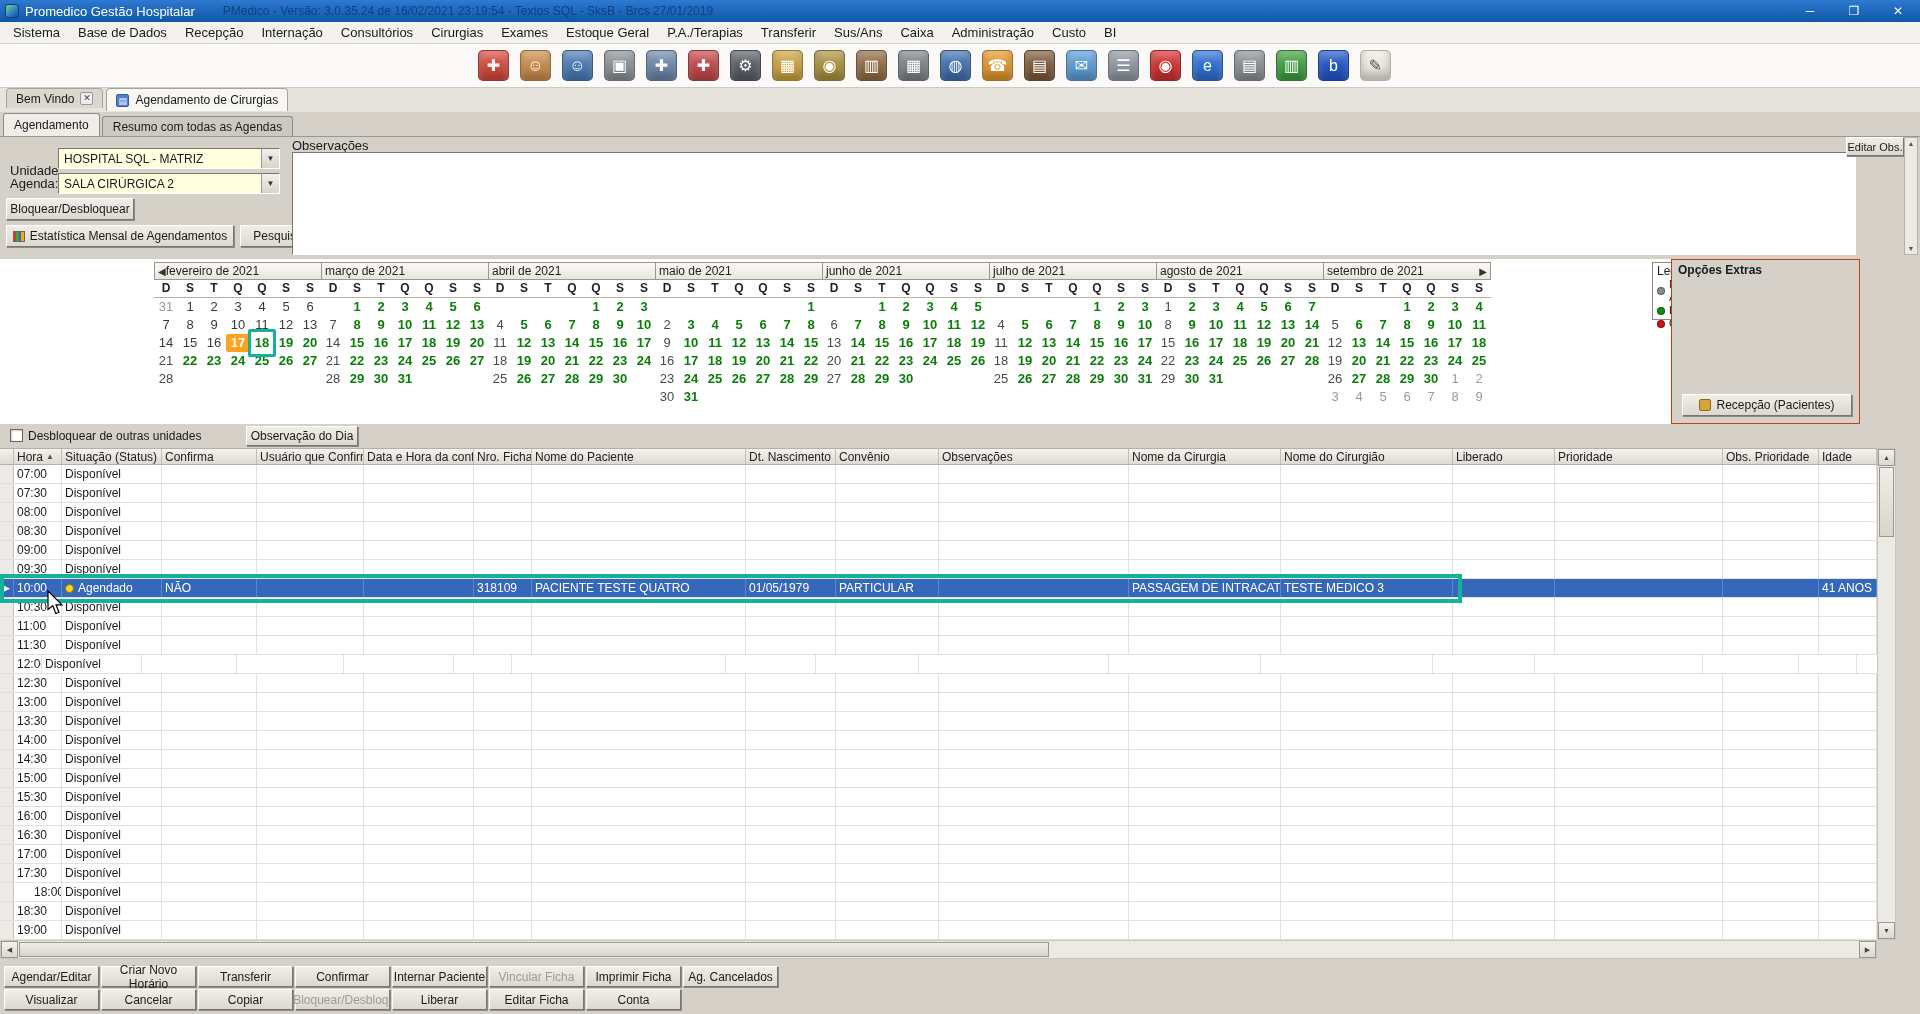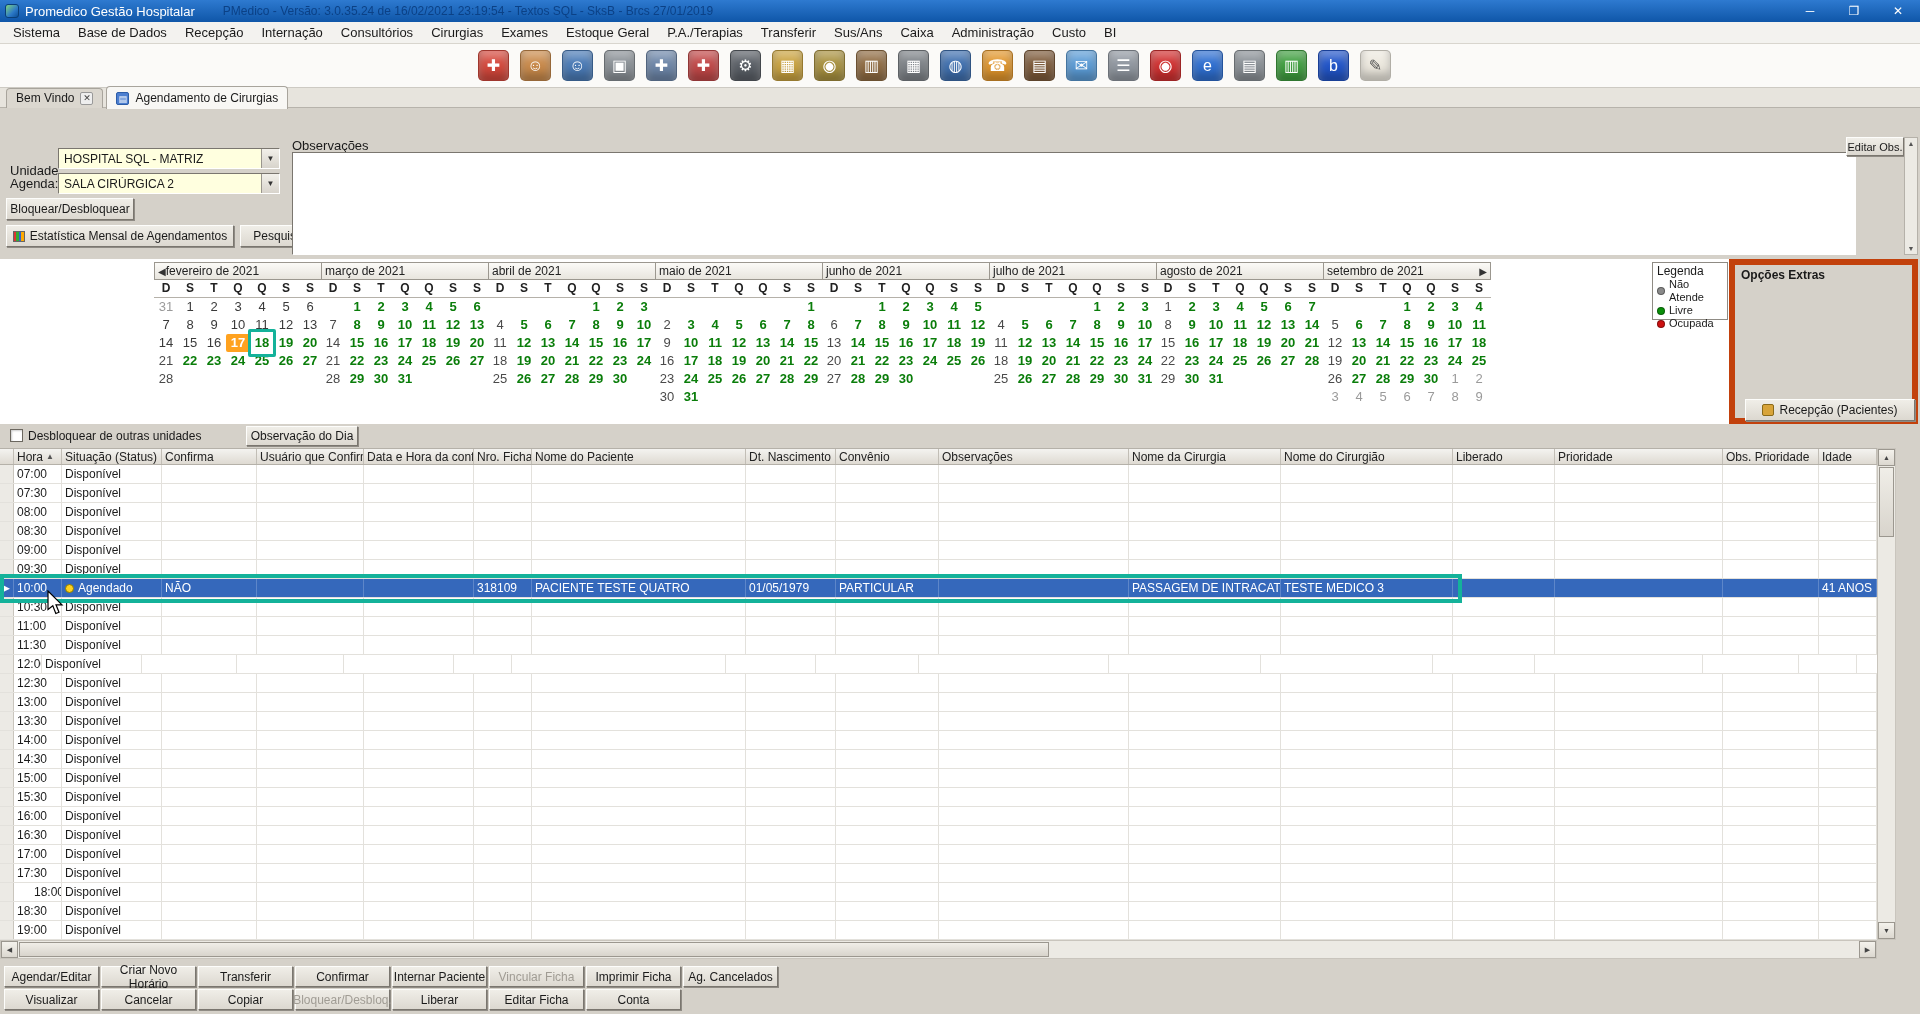--- a/index.html
+++ b/index.html
@@ -21,22 +21,22 @@
     border-bottom: 1px solid #d8d5ce; display: flex; align-items: center; padding-left: 4px; }
   .menu-item { padding: 3px 9px; font-size: 13px; white-space: nowrap; }
   #toolbar { position: absolute; top: 44px; left: 0; width: 100%; height: 44px; background: #fbfaf8;
     border-bottom: 1px solid #cdcac3; display: flex; align-items: center; }
   #toolbar-icons { display: flex; gap: 11px; margin-left: 478px; }
   .tool-icon { width: 31px; height: 31px; border-radius: 5px; display: flex; align-items: center; justify-content: center;
     border: 1px solid rgba(0,0,0,.25); box-shadow: inset 0 -7px 8px rgba(0,0,0,.25), inset 0 7px 8px rgba(255,255,255,.35); }
   .tool-glyph { font-size: 16px; color: #fff; line-height: 1; }
 
   
-  #doctabs { position: absolute; top: 88px; left: 0; width: 100%; height: 20px; background: #e7e4dd;
-    border-bottom: 1px solid #b7b3ab; display: flex; align-items: center; padding-left: 6px; gap: 3px; }
+  #doctabs { position: absolute; top: 88px; left: 0; width: 100%; height: 29px; background: #e7e4dd;
+    border-bottom: 1px solid #b7b3ab; display: flex; align-items: flex-start; padding-left: 6px; gap: 3px; }
   .doc-tab { height: 20px; display: flex; align-items: center; gap: 6px; padding: 0 9px; background: #dbd7cf;
     border: 1px solid #a8a49c; border-bottom: none; border-radius: 4px 4px 0 0; font-size: 12px; white-space: nowrap; }
   .doc-tab.active { background: #f8f7f4; height: 23px; }
   .tab-close { font-size: 9px; color: #444; border: 1px solid #999; background: #eee; width: 13px; height: 13px;
     line-height: 11px; text-align: center; border-radius: 2px; }
   .tab-icon { width: 13px; height: 13px; background: #4d7fd0; border: 1px solid #2d5da8; border-radius: 2px;
     color: #fff; font-size: 9px; line-height: 12px; text-align: center; }
 
   
   #subtabs { position: absolute; top: 112px; left: 0; width: 100%; height: 25px; background: #d5d1c9;
@@ -90,21 +90,21 @@
   .cal-day.out { color: #9a9a9a; font-weight: normal; }
   .cal-day.today { background: var(--today); color: #fff; border-radius: 2px; font-weight: bold; }
   .cal-day.selday { position: relative; }
   .cal-day.selday::after { content: ''; position: absolute; left: -2px; right: -2px; top: -5px; bottom: -5px;
     border: 3px solid var(--teal); border-radius: 2px; }
   #legend-box { position: absolute; left: 1652px; top: 3px; width: 76px; height: 58px; border: 1px solid #8f8b84; background: #fff; padding: 1px 4px; }
   #legend-title { font-size: 12px; }
   .legend-item { display: flex; align-items: center; gap: 4px; line-height: 13px; }
   .legend-dot { width: 8px; height: 8px; border-radius: 50%; border: 1px solid rgba(0,0,0,.35); flex: none; }
   .legend-label { font-size: 11px; }
-  #extras { position: absolute; left: 1729px; top: 0; width: 189px; height: 165px; background: #d5d1c9; border: 6px solid #c2410c; }
+  #extras { position: absolute; left: 1671px; top: 0; width: 189px; height: 165px; background: #d5d1c9; border: 1px solid #c2410c; }
   #extras-title { font-weight: bold; font-size: 12px; padding: 3px 6px; }
   #recepcao-btn { position: absolute; left: 10px; top: 134px; width: 170px; height: 22px; }
   .recep-ico { width: 12px; height: 12px; background: #d8a43a; border: 1px solid #8a6a1a; border-radius: 2px; }
 
   
   #day-bar { position: absolute; top: 424px; left: 0; width: 100%; height: 24px; }
   #other-units-check { position: absolute; left: 10px; top: 5px; }
   #other-units-label { position: absolute; left: 28px; top: 5px; font-size: 12px; }
   #obs-dia-btn { position: absolute; left: 246px; top: 2px; width: 112px; height: 20px; }
   #day-status { position: absolute; left: 683px; top: 5px; font-size: 13px; font-weight: bold; color: var(--red); white-space: nowrap; }
@@ -252,20 +252,24 @@
     <div class="doc-tab">
       <span>Bem Vindo</span>
       <span class="tab-close">✕</span>
     </div>
     <div class="doc-tab active">
       <span class="tab-icon">▤</span>
       <span>Agendamento de Cirurgias</span>
     </div>
   </div>
 
+  <div id="subtabs">
+    <div class="sub-tab active">Agendamento</div>
+    <div class="sub-tab">Resumo com todas as Agendas</div>
+  </div>
 
   <div id="top-panel">
     <span class="fld-label" style="left:10px; top:26px;">Unidade</span>
     <div class="combo" style="left:58px; top:11px; width:222px;">
       <span class="combo-value">HOSPITAL SQL - MATRIZ</span>
       <span class="combo-arrow">▼</span>
     </div>
     <span class="fld-label" style="left:10px; top:39px;">Agenda:</span>
     <div class="combo" style="left:58px; top:36px; width:222px;">
       <span class="combo-value">SALA CIRÚRGICA 2</span>

